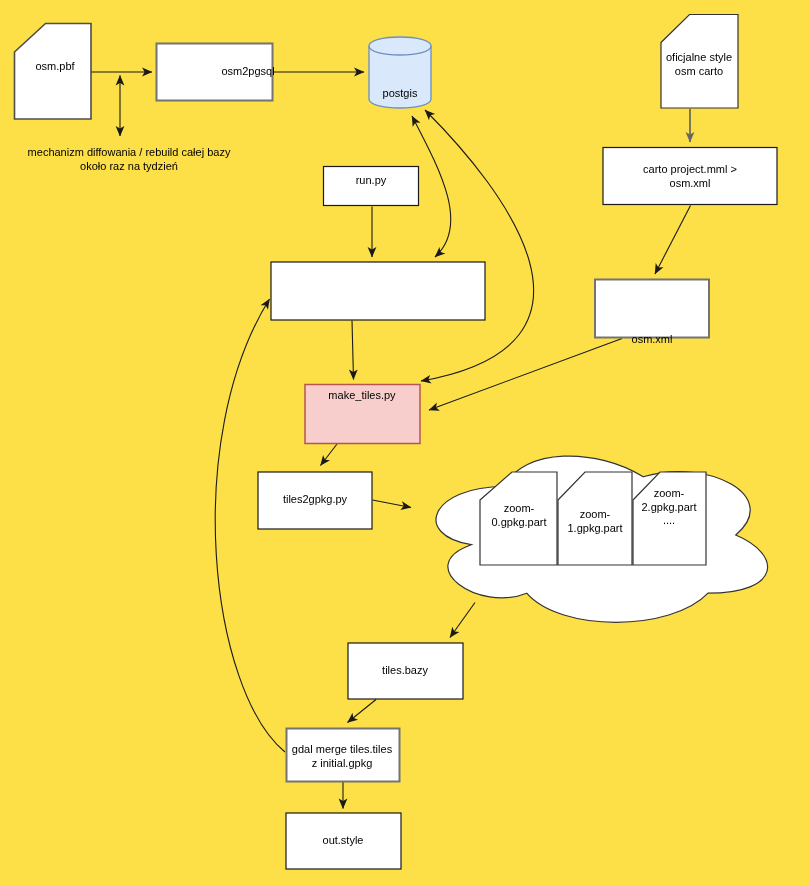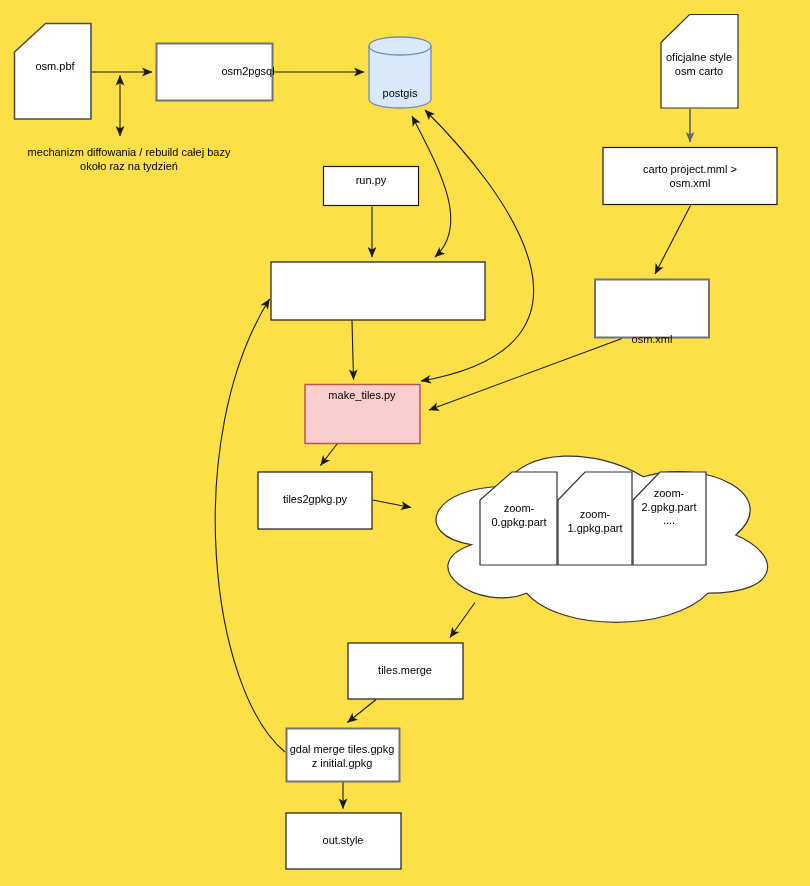--- a/index.html
+++ b/index.html
@@ -91,18 +91,18 @@
   <div class="lbl" style="left:652px;top:308px;margin-top:32px;">osm.xml</div>
   <div class="lbl" style="left:362px;top:396px;">make_tiles.py</div>
   <div class="lbl" style="left:315px;top:500px;">tiles2gpkg.py</div>
   <div class="lbl" style="left:519px;top:515px;">zoom-
 0.gpkg.part</div>
   <div class="lbl" style="left:595px;top:521px;">zoom-
 1.gpkg.part</div>
   <div class="lbl" style="left:669px;top:507px;">zoom-
 2.gpkg.part
 ....</div>
-  <div class="lbl" style="left:405px;top:671px;">tiles.merge</div>
-  <div class="lbl" style="left:342px;top:756px;">gdal merge tiles.gpkg
+  <div class="lbl" style="left:405px;top:671px;">tiles.bazy</div>
+  <div class="lbl" style="left:342px;top:756px;">gdal merge tiles.tiles
 z initial.gpkg</div>
   <div class="lbl" style="left:343px;top:841px;">out.style</div>
 
 </div>
 
 </body></html>

